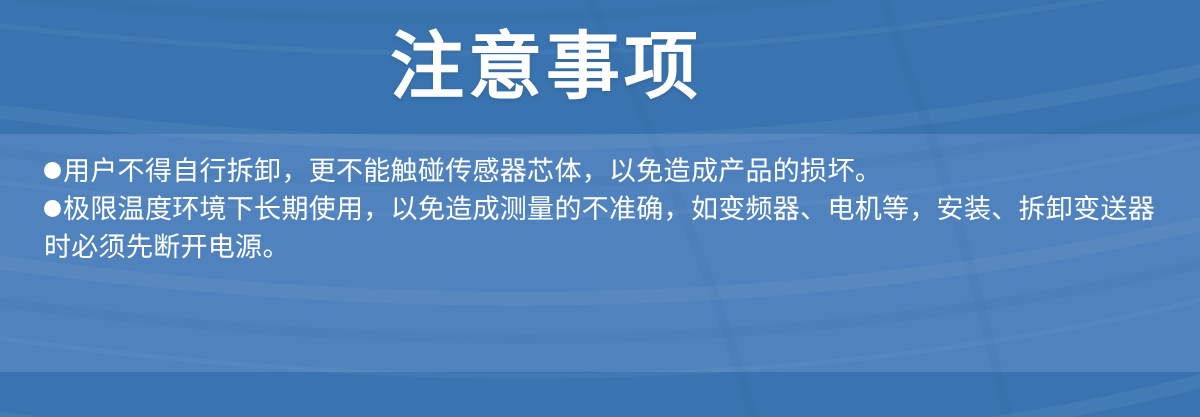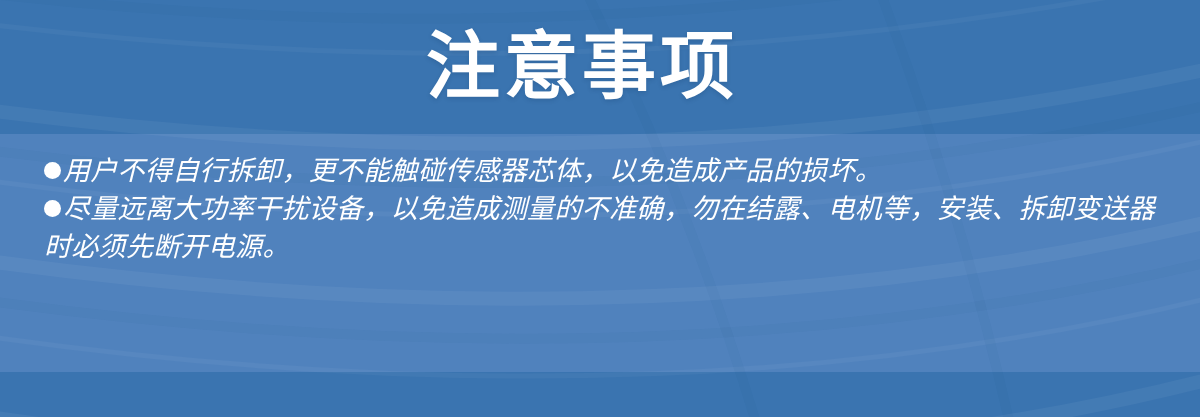--- a/index.html
+++ b/index.html
@@ -80,21 +80,20 @@
   .title-area {
     position: absolute;
     left: 0;
     top: 0;
     width: 1092px;
     height: 134px;
     z-index: 5;
     display: flex;
     align-items: center;
     justify-content: center;
-    margin-left: 36px;
   }
   .title {
     color: #ffffff;
     font-size: 74px;
     font-weight: bold;
     line-height: 1;
     letter-spacing: 4px;
     margin: 0;
     padding: 0 0 2px 0;
     white-space: nowrap;
@@ -123,21 +122,20 @@
     display: inline-block;
     width: 17px;
     height: 17px;
     border-radius: 50%;
     background: #ffffff;
     margin-right: 2px;
     vertical-align: 1px;
   }
   .note-text {
     display: inline;
-    font-style: italic;
   }
 </style>
 </head>
 <body>
 
 <div class="banner">
 
   <div class="band band-top"></div>
   <div class="band band-mid"></div>
   <div class="band band-bottom"></div>
@@ -167,19 +165,19 @@
     <h1 class="title">注意事项</h1>
   </div>
 
   <div class="notes">
 
     <p class="note-item">
       <span class="bullet"></span><span class="note-text">用户不得自行拆卸，更不能触碰传感器芯体，以免造成产品的损坏。</span>
     </p>
 
     <p class="note-item">
-      <span class="bullet"></span><span class="note-text">尽量远离大功率干扰设备，以免造成测量的不准确，勿在结露、电机等，安装、拆卸变送器时必须先断开电源。</span>
+      <span class="bullet"></span><span class="note-text">极限温度环境下长期使用，以免造成测量的不准确，如变频器、电机等，安装、拆卸变送器时必须先断开电源。</span>
     </p>
 
 
   </div>
 
 </div>
 
 </body></html>

